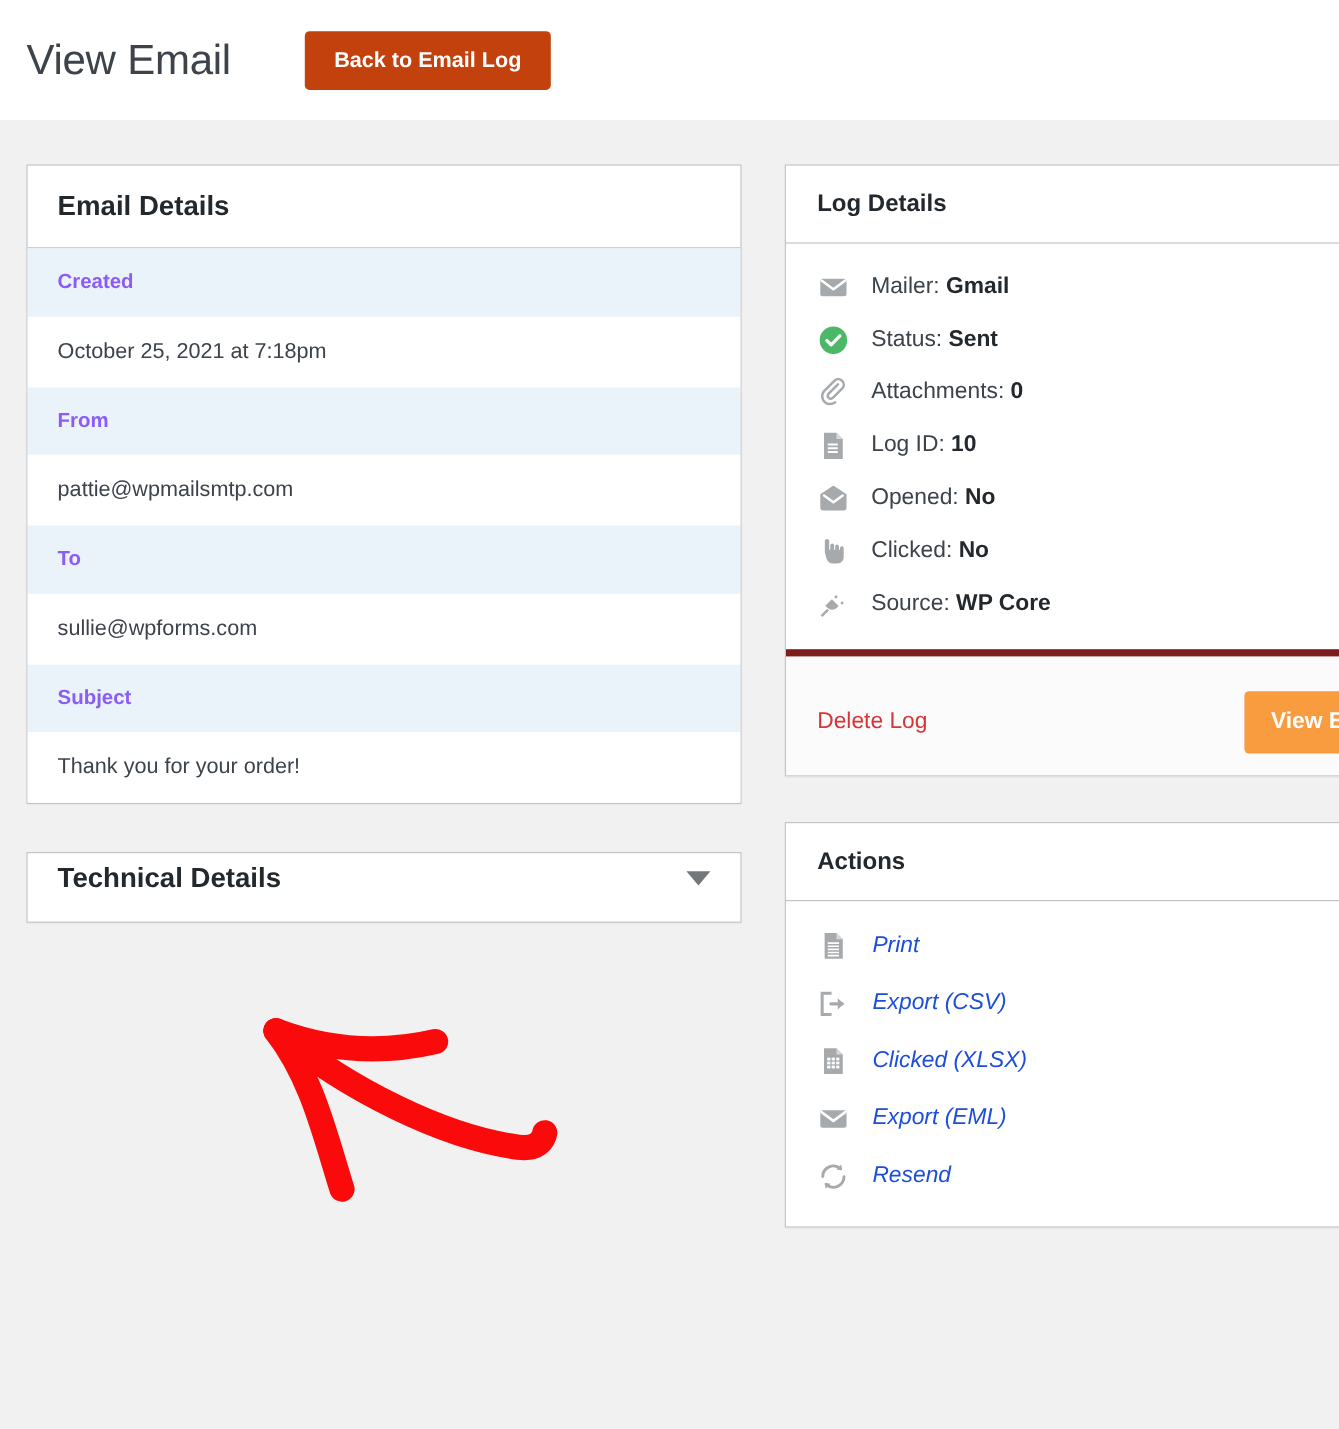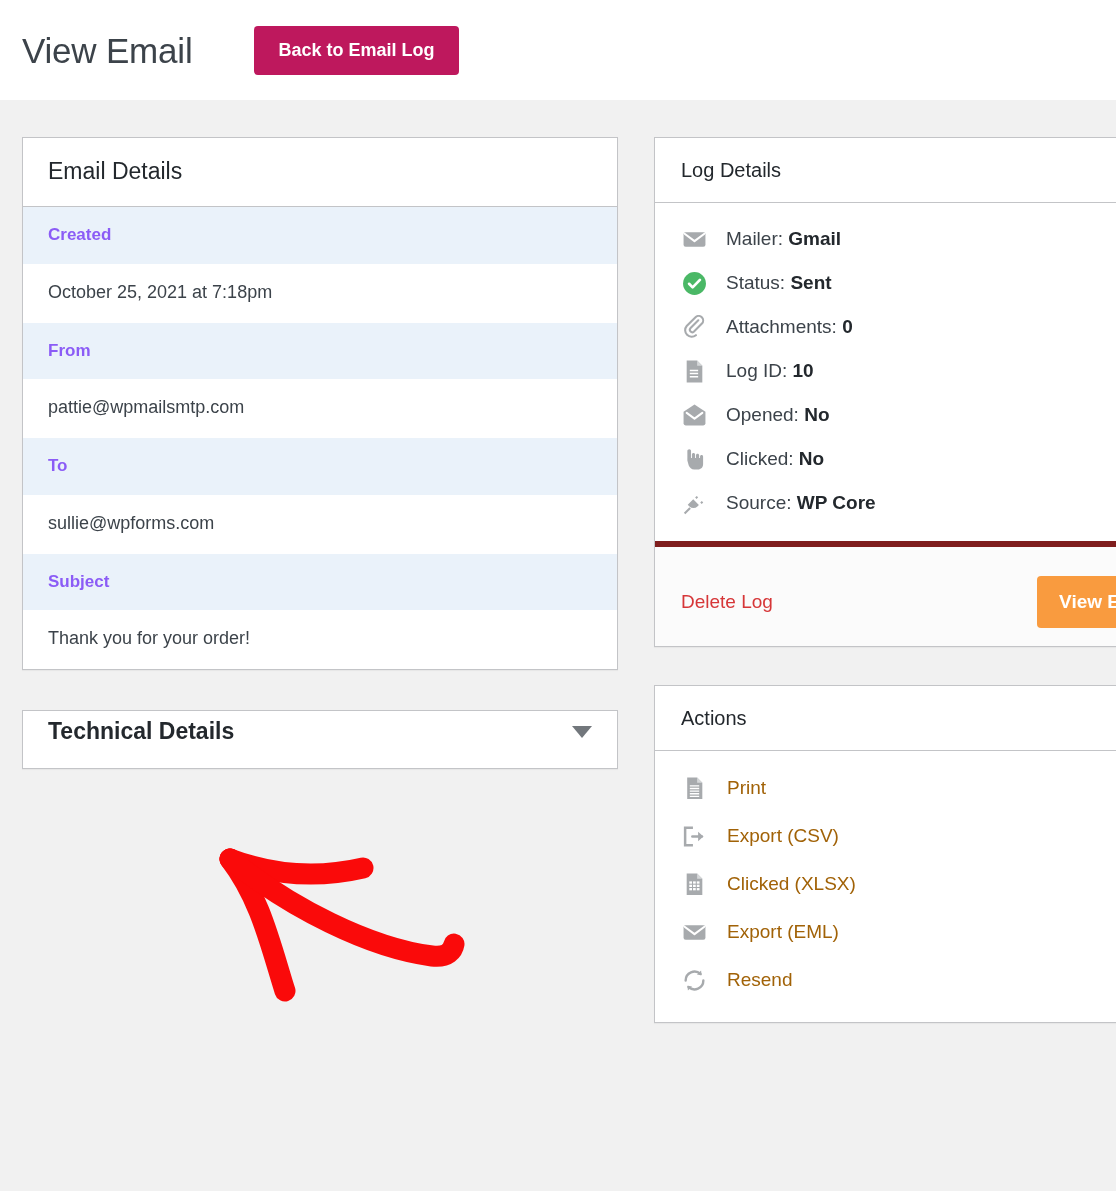--- a/index.html
+++ b/index.html
@@ -28,21 +28,21 @@
   .page-title {
     font-size: 35px;
     font-weight: 400;
     color: #3c434a;
     letter-spacing: -0.2px;
     margin: 0;
     line-height: 1;
   }
   .btn-back {
     margin-left: 62px;
-    background: #be185d;
+    background: #c2410c;
     color: #ffffff;
     font-size: 18px;
     font-weight: bold;
     border: none;
     border-radius: 4px;
     padding: 15px 24px 16px 24px;
     cursor: pointer;
     line-height: 1;
     font-family: "Liberation Sans", sans-serif;
   }
@@ -62,21 +62,21 @@
     background: #ffffff;
     border: 1px solid #c3c4c7;
     box-shadow: 0 1px 1px rgba(0,0,0,0.04);
     box-sizing: border-box;
   }
 
   .card-head {
     padding: 21px 25px 22px 25px;
     border-bottom: 1px solid #c3c4c7;
     font-size: 23px;
-    font-weight: normal;
+    font-weight: bold;
     color: #23282d;
     line-height: 1.1;
   }
   .card-head.small {
     font-size: 20px;
     padding: 21px 25px 21px 26px;
   }
 
   
   .row-label {
@@ -176,23 +176,24 @@
   }
   .action-ico {
     width: 26px; height: 26px;
     margin-right: 20px;
     flex: none;
     display: flex;
     align-items: center;
     justify-content: center;
   }
   .action-label {
-    color: #a16207;
+    color: #1d4ed8;
     font-size: 19px;
     line-height: 1.1;
+    font-style: italic;
   }
 
   
   .annot {
     position: absolute;
     left: 200px;
     top: 838px;
     width: 290px;
     height: 185px;
     pointer-events: none;

